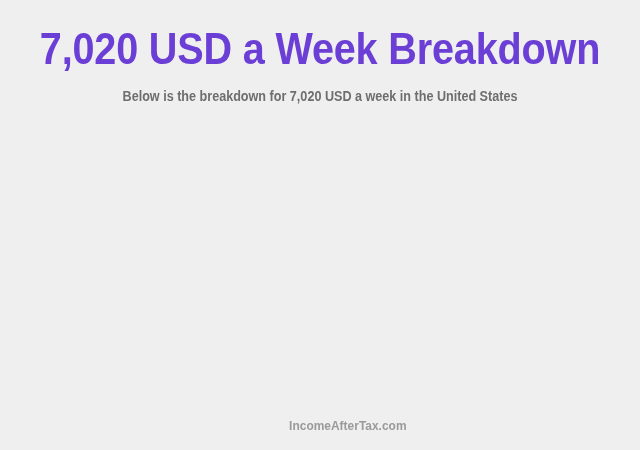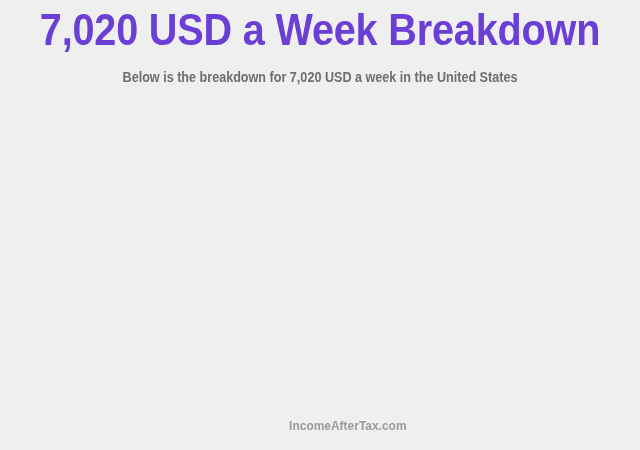--- a/index.html
+++ b/index.html
@@ -24,21 +24,21 @@
     background: #efefef;
     box-sizing: border-box;
   }
 
   
   .header {
     position: absolute;
     top: 0;
     left: 0;
     width: 640px;
-    padding-top: 7px;
+    padding-top: 26px;
     text-align: center;
   }
 
   .page-title {
     margin: 0;
     padding: 0;
     font-family: "Liberation Sans Narrow", "Liberation Sans", sans-serif;
     font-size: 45px;
     line-height: 46px;
     font-weight: 700;

